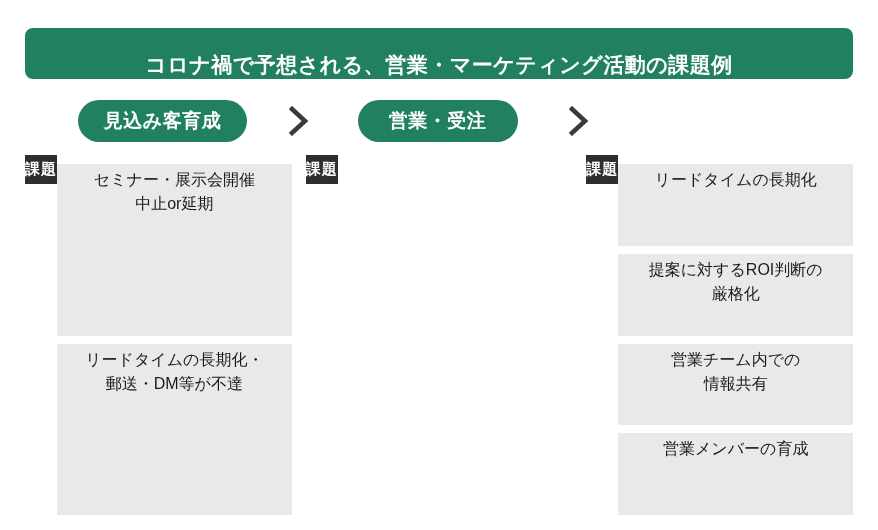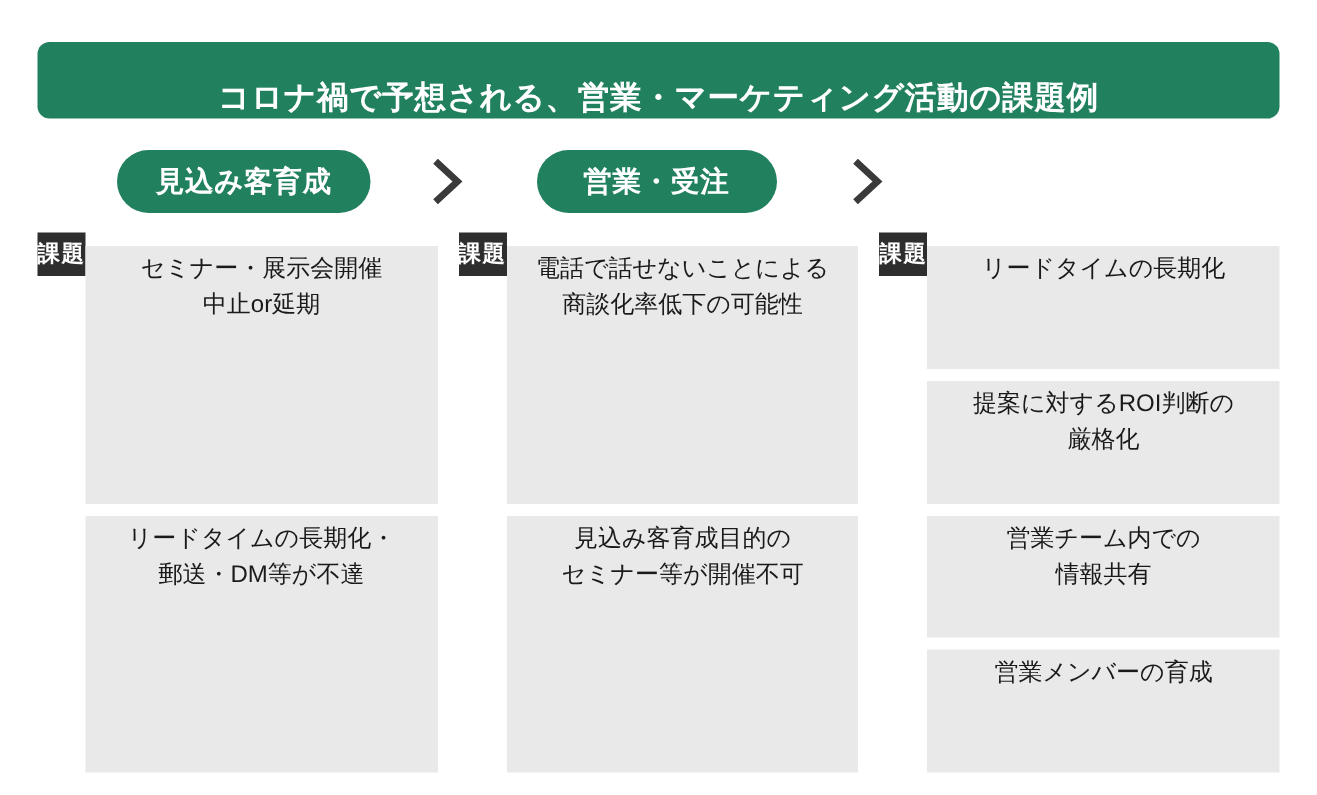--- a/index.html
+++ b/index.html
@@ -114,30 +114,20 @@
         </div>
         <div class="card">
           <span class="card-text">リードタイムの長期化・
 郵送・DM等が不達</span>
         </div>
       </div>
     </div>
 
     <div class="column">
       <div class="col-header">課題</div>
-      <div class="cards">
-        <div class="card">
-          <span class="card-text">電話で話せないことによる
-商談化率低下の可能性</span>
-        </div>
-        <div class="card">
-          <span class="card-text">見込み客育成目的の
-セミナー等が開催不可</span>
-        </div>
-      </div>
     </div>
 
     <div class="column">
       <div class="col-header">課題</div>
       <div class="cards">
         <div class="card">
           <span class="card-text">リードタイムの長期化</span>
         </div>
         <div class="card">
           <span class="card-text">提案に対するROI判断の

